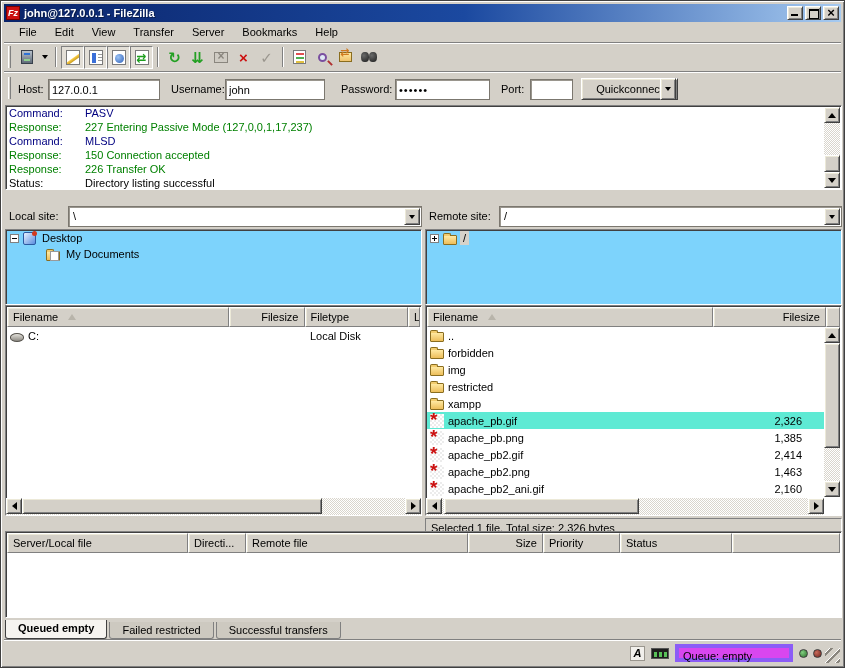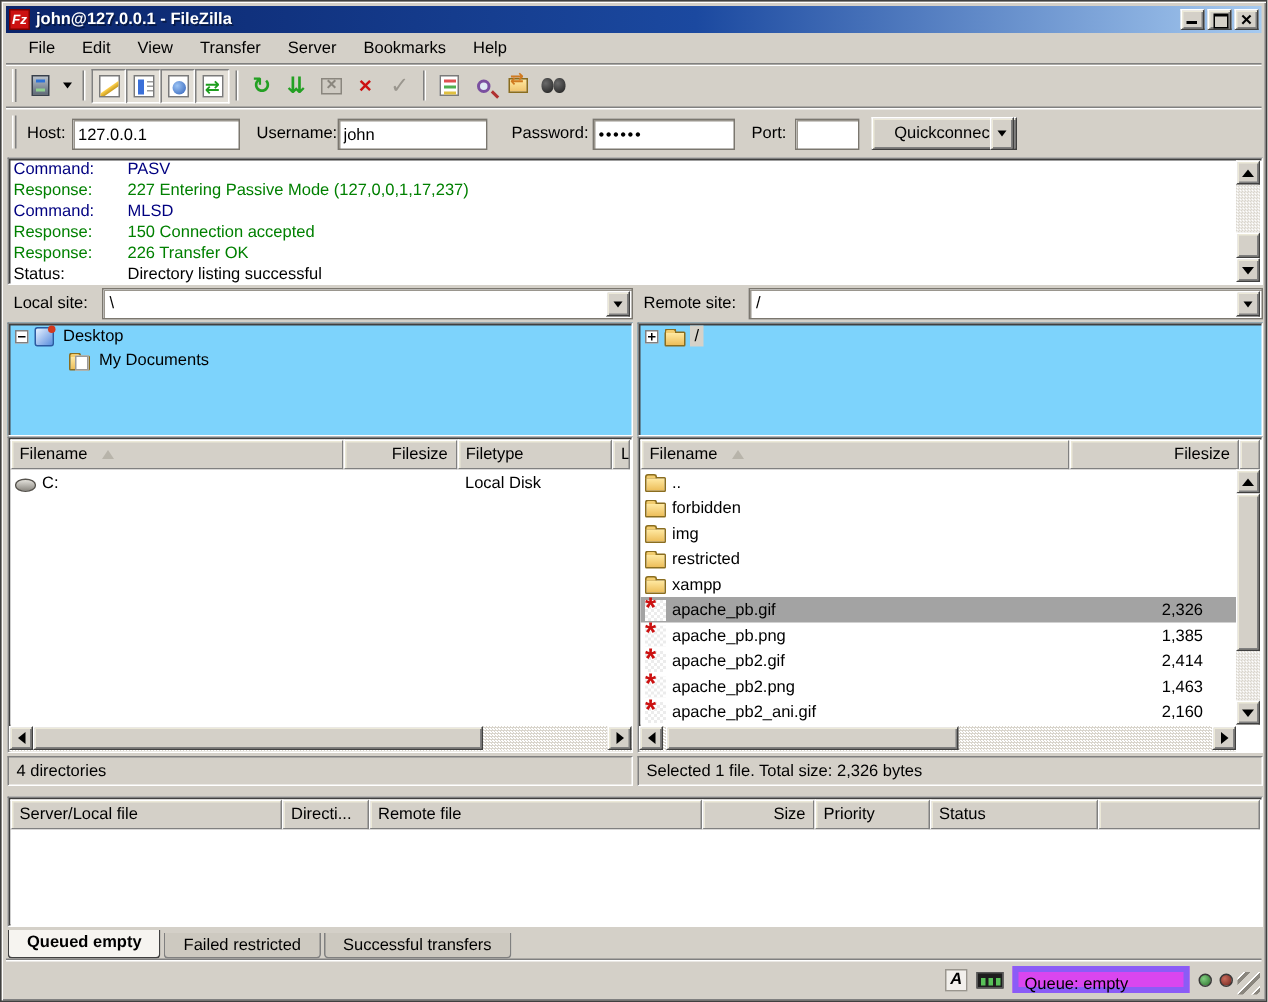--- a/index.html
+++ b/index.html
@@ -100,21 +100,21 @@
   .tri-up { width:0;height:0;border-left:4px solid transparent;border-right:4px solid transparent;border-bottom:5px solid #000; }
   .tri-down { width:0;height:0;border-left:4px solid transparent;border-right:4px solid transparent;border-top:5px solid #000; }
   .tri-left { width:0;height:0;border-top:4px solid transparent;border-bottom:4px solid transparent;border-right:5px solid #000; }
   .tri-right { width:0;height:0;border-top:4px solid transparent;border-bottom:4px solid transparent;border-left:5px solid #000; }
   .sthumb { position:absolute; background:#d4d0c8; border:1px solid; border-color:#fff #404040 #404040 #fff;
     box-shadow:inset 1px 1px 0 #ece9d8, inset -1px -1px 0 #808080; }
   .hscroll { position:absolute; left:0; right:0; bottom:0; height:17px;
     background:repeating-conic-gradient(#ffffff 0% 25%, #d9d5cc 0% 50%) 0 0 / 2px 2px; }
 
   
-  .pane { position:absolute; top:190px; width:417px; height:420px; }
+  .pane { position:absolute; top:204px; width:417px; height:420px; }
   .pane.local { left:4px; } .pane.remote { left:424px; }
   .site-row { position:absolute; left:0; right:0; top:0; height:22px; }
   .site-label { position:absolute; left:4px; top:5px; }
   .combo { position:absolute; top:1px; right:0; height:21px; background:#fff;
     border:1px solid #7b776f; box-shadow:inset 1px 1px 0 #9a968e; }
   .combo-text { position:absolute; left:4px; top:3px; }
   .combo-btn { position:absolute; right:1px; top:1px; bottom:1px; width:16px; display:flex; align-items:center; justify-content:center; }
   .treebox { position:absolute; left:0; right:0; top:24px; height:76px; background:#7dd3fc;
     border:1px solid; border-color:#808080 #fff #fff #808080; box-shadow:inset 1px 1px 0 #404040; overflow:hidden; }
   .trow { display:flex; align-items:center; height:16px; padding-left:4px; }
@@ -148,21 +148,21 @@
   .listwrap { position:absolute; left:0; right:0; top:100px; height:211px; background:#fff;
     border:1px solid; border-color:#808080 #fff #fff #808080; box-shadow:inset 1px 1px 0 #404040; }
   .hdr-row { position:absolute; left:1px; right:1px; top:1px; height:20px; display:flex; }
   .colhdr { height:20px; background:#d4d0c8; border:1px solid; border-color:#fff #808080 #808080 #fff;
     box-shadow:inset 1px 1px 0 #ece9d8; padding:3px 5px; white-space:nowrap; overflow:hidden; display:flex; align-items:center; }
   .colhdr.right { justify-content:flex-end; }
   .sort-asc { width:0; height:0; border-left:4px solid transparent; border-right:4px solid transparent;
     border-bottom:6px solid #b8b4aa; margin-left:10px; }
   .list-body { position:absolute; left:1px; right:1px; top:21px; bottom:18px; background:#fff; overflow:hidden; }
   .lrow { position:relative; height:17px; display:flex; align-items:center; padding-left:3px; }
-  .lrow.sel { background:#a3a3a3;align-items:center; }
+  .lrow.sel { background:#5eead4;align-items:center; }
   .lrow .nm { margin-left:4px; white-space:nowrap; }
   .lrow .sz { position:absolute; right:22px; text-align:right; }
   .lrow .ft { position:absolute; left:303px; }
   .status-row { position:absolute; left:0; right:0; top:313px; height:20px; background:#d4d0c8;
     border:1px solid; border-color:#808080 #fff #fff #808080; padding:3px 5px; white-space:nowrap; }
 
   
   .queuepane { position:absolute; left:4px; top:530px; width:837px; height:87px; background:#fff;
     border:1px solid; border-color:#808080 #fff #fff #808080; box-shadow:inset 1px 1px 0 #404040; }
   .tabs { position:absolute; left:4px; top:619px; height:19px; display:flex; align-items:flex-end; }
@@ -361,21 +361,20 @@
       <div class="hscroll">
         <div class="sbtn" style="position:absolute; left:0; top:0;">
             <span class="tri-left"></span>
           </div>
         <div class="sthumb" style="left:16px; top:0; height:16px; width:300px;"></div>
         <div class="sbtn" style="position:absolute; left:auto; right:0; top:0;">
             <span class="tri-right"></span>
           </div>
       </div>
     </div>
-    <div class="status-row">4 directories</div>
   </div>
 
   <div class="pane remote">
     <div class="site-row">
       <span class="site-label">Remote site:</span>
       <div class="combo" style="left:74px;">
         <span class="combo-text">/</span>
         <div class="combo-btn btn3d">
             <span class="arr-down"></span>
           </div>

